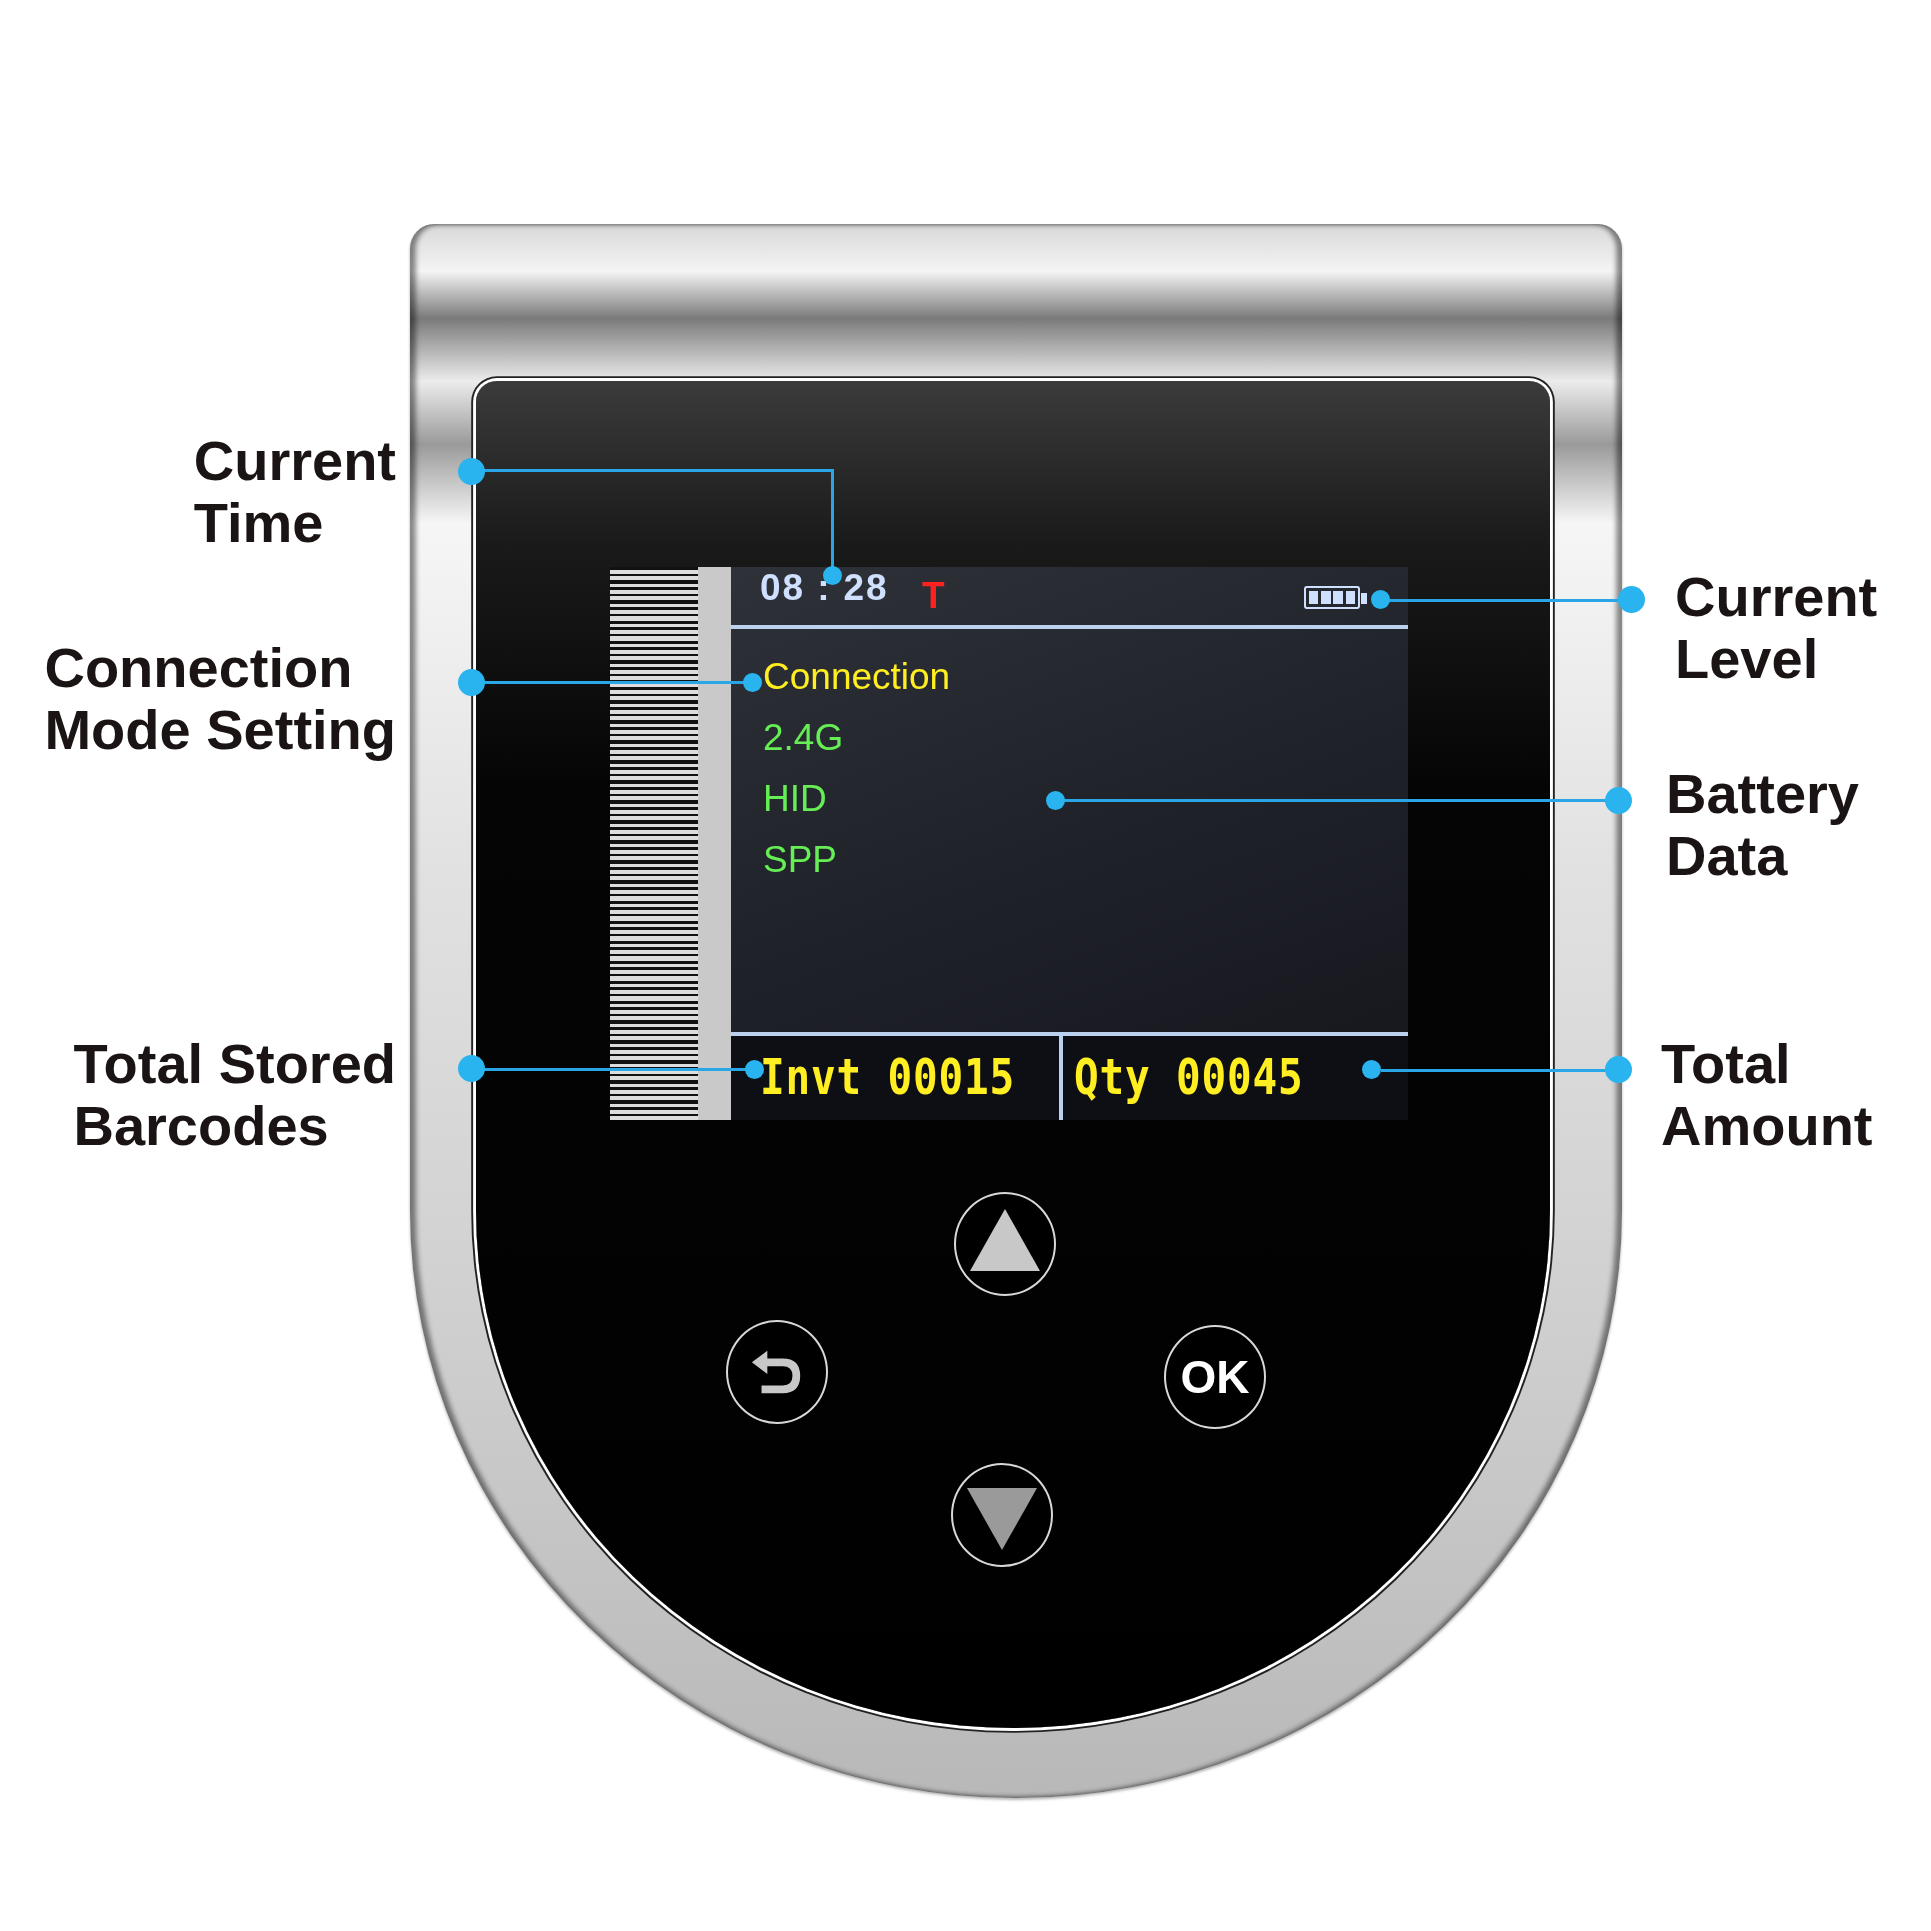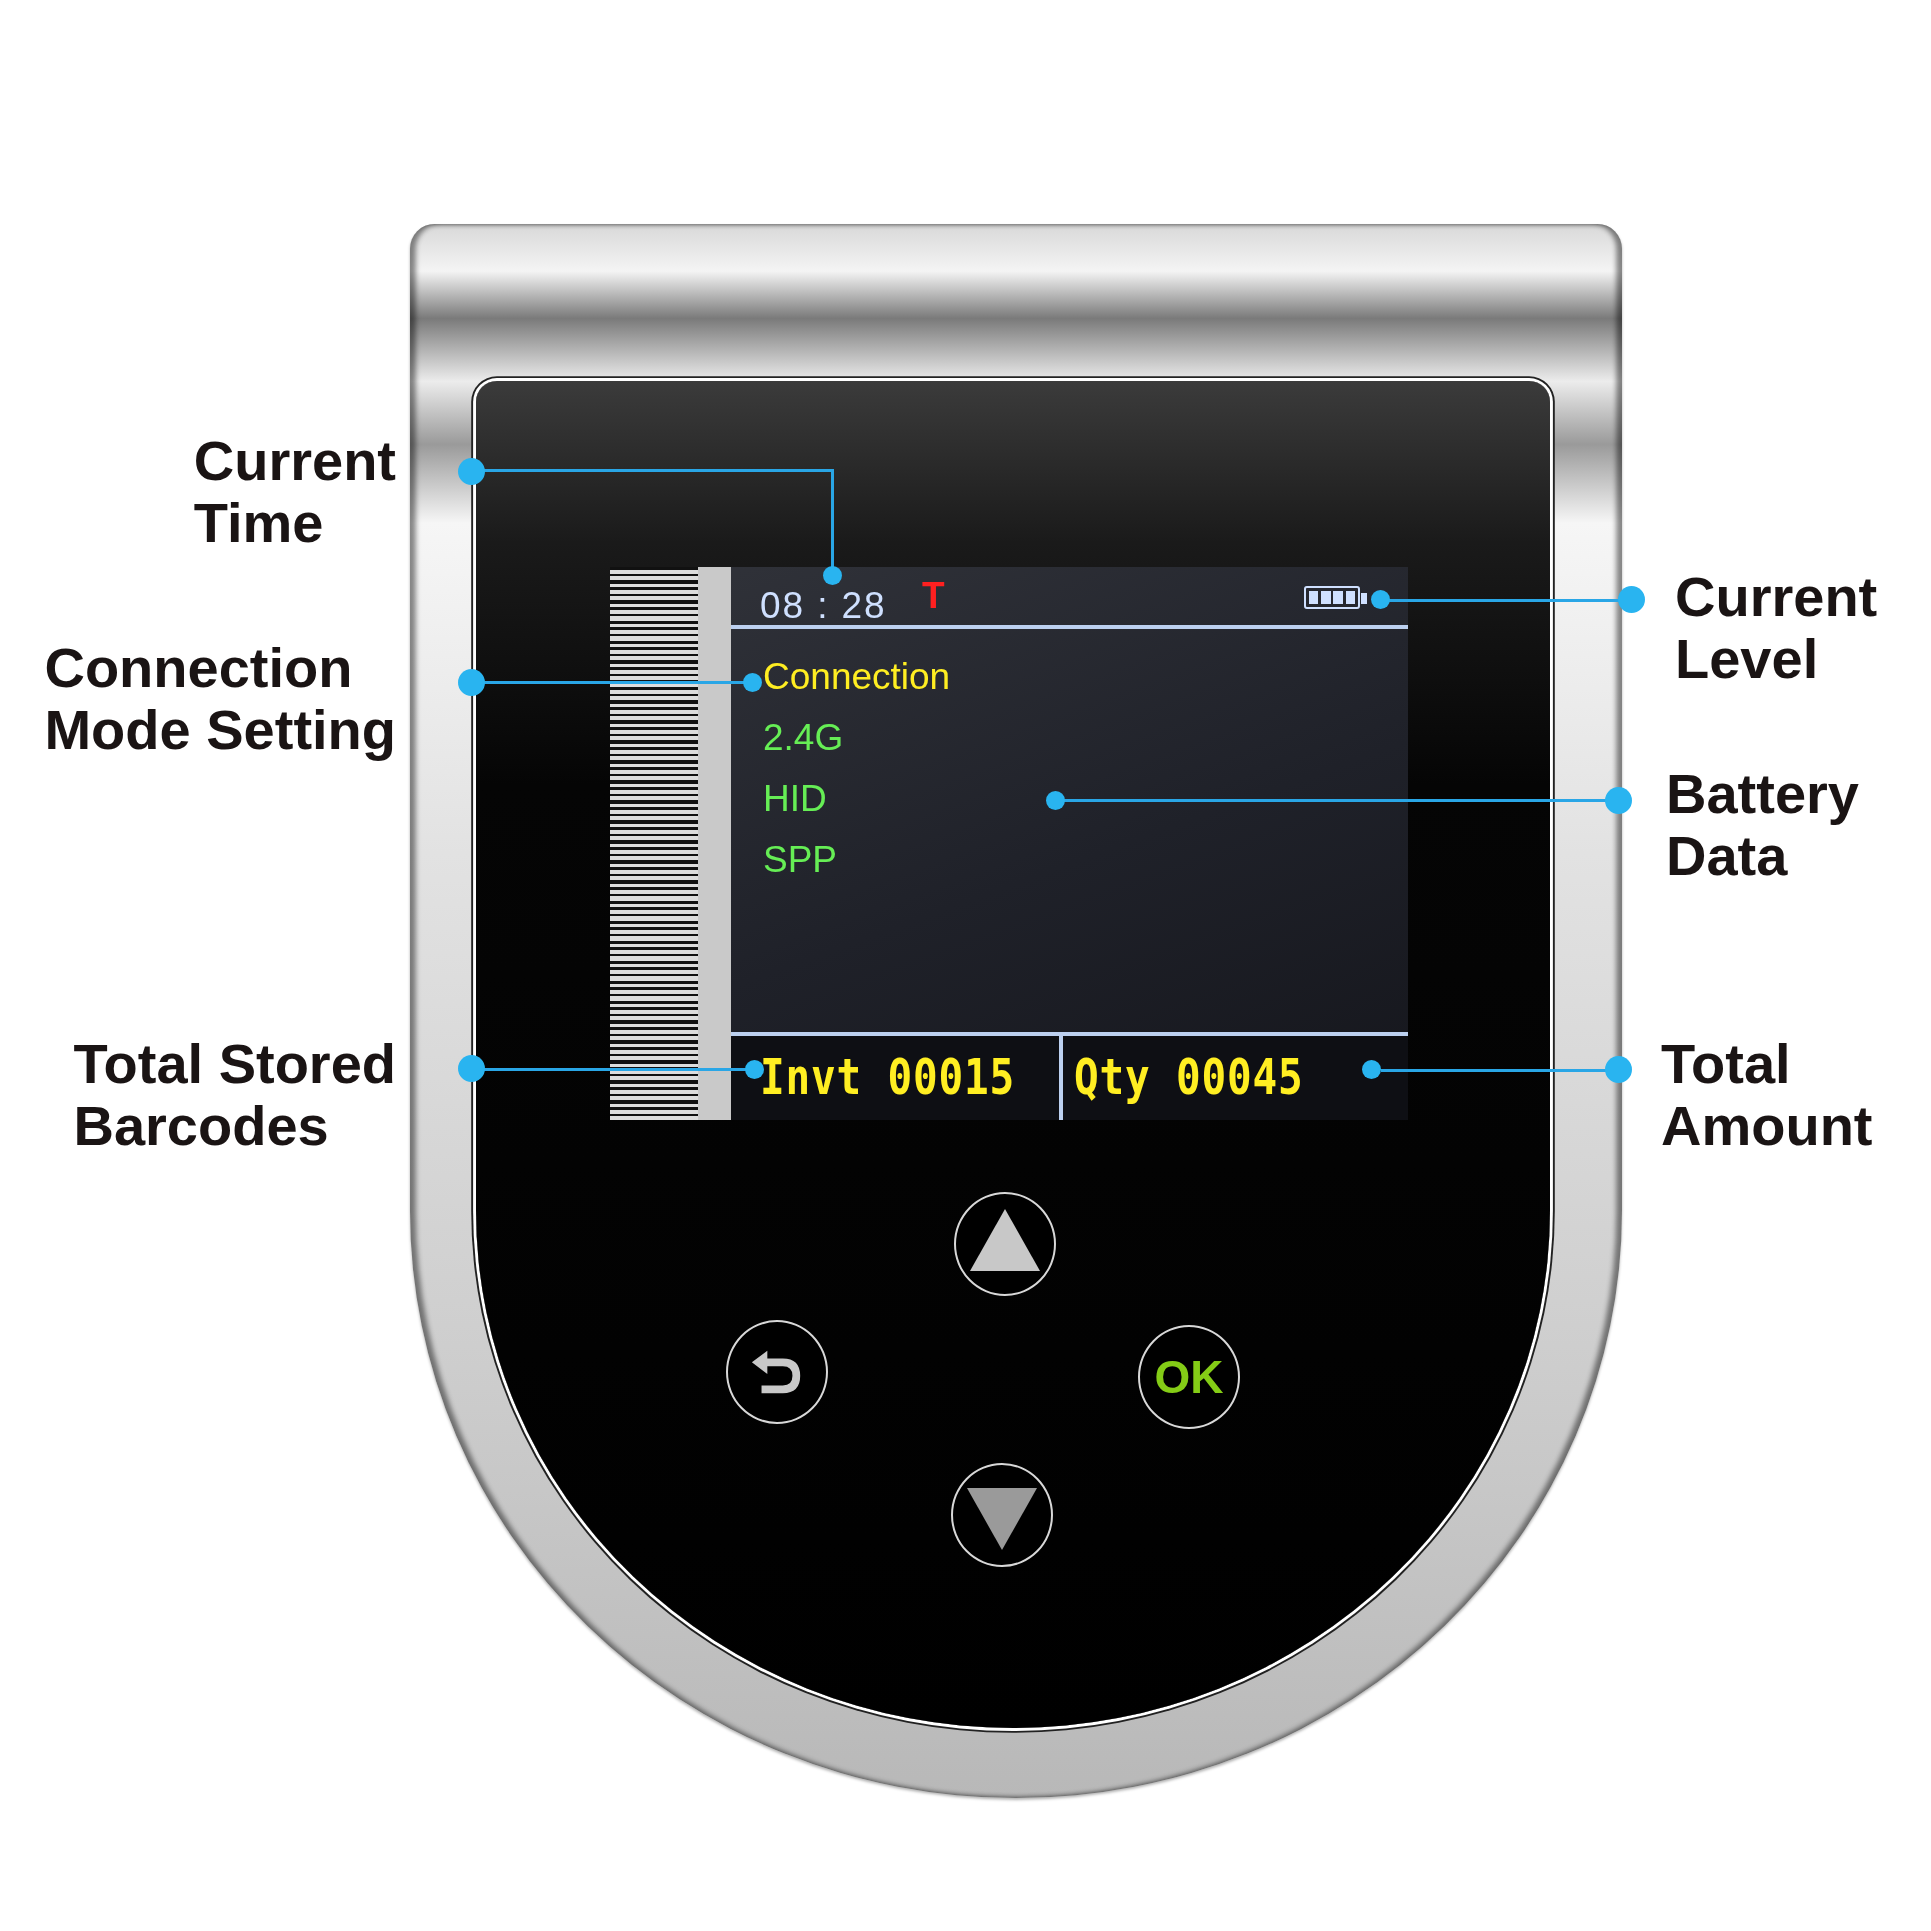--- a/index.html
+++ b/index.html
@@ -20,41 +20,41 @@
     position:absolute; left:610px; top:567px; width:798px; height:553px;
     background: linear-gradient(160deg, #31333a 0%, #1f2129 55%, #15161c 100%);
     overflow:hidden;
   }
   .barcode-strip {
     position:absolute; left:0; top:0; width:88px; height:553px;
     background: repeating-linear-gradient(180deg, #111 0px, #111 2.9px, #ddd 2.9px, #ddd 6.8px, #111 6.8px, #111 8.7px, #ddd 8.7px, #ddd 13.5px, #111 13.5px, #111 17.4px, #ddd 17.4px, #ddd 20px);
   }
   .gray-bar { position:absolute; left:88px; top:0; width:33px; height:553px; background:#c9c9c9; }
   .status-row { position:absolute; left:121px; top:0; width:677px; height:58px; }
-  .time { position:absolute; left:29px; top:18px; font-size:37px; font-weight:normal; color:#cfe0ff; letter-spacing:1.9px; }
+  .time { position:absolute; left:29px; top:0; font-size:37px; font-weight:bold; color:#cfe0ff; letter-spacing:1.9px; }
   .time-flag { position:absolute; left:191px; top:7.7px; font-size:37px; font-weight:bold; color:#ff2020; }
   .battery { position:absolute; right:48px; top:19.3px; width:56px; height:23px; border:2.9px solid #cfe0ff; border-radius:2.9px; box-sizing:border-box; padding:2.9px; display:flex; gap:2.9px; }
   .battery .cell { flex:1; background:#cfe0ff; }
   .battery-tip { position:absolute; right:41px; top:26px; width:5.8px; height:10.6px; background:#cfe0ff; }
   .divider-top { position:absolute; left:121px; top:58px; width:677px; height:3.9px; background:#bcd0f0; }
   .menu { position:absolute; left:153px; top:79px; }
   .menu-item { font-size:37px; line-height:61px; color:#66ee55; height:61px; white-space:nowrap; }
   .menu-item.title { color:#ffee22; }
   .menu-item.indent { padding-left:4.8px; }
   .divider-bottom { position:absolute; left:121px; top:465px; width:677px; height:3.9px; background:#bcd0f0; }
   .divider-vert { position:absolute; left:449px; top:467px; width:3.9px; height:86px; background:#bcd0f0; }
   .footer { position:absolute; left:121px; top:469px; width:677px; height:84px; background:#0e0f14; }
   .counter { position:absolute; top:11.6px; font-family:"DejaVu Sans Mono", monospace; font-size:50px; font-weight:bold; color:#ffee22; transform:scaleX(0.82); transform-origin:left; letter-spacing:1px; white-space:nowrap; }
   .counter.invt { left:29px; }
   .counter.qty { left:343px; }
   .btn { position:absolute; border:2.9px solid #d8d8d8; border-radius:50%; box-sizing:border-box; background:#000; display:flex; align-items:center; justify-content:center; cursor:pointer; }
   .btn-up { left:954px; top:1192px; width:102px; height:104px; }
   .btn-down { left:951px; top:1463px; width:102px; height:104px; }
   .btn-back { left:726px; top:1320px; width:102px; height:104px; }
-  .btn-ok { left:1138px; top:1325px; width:102px; height:104px; color:#84cc16; font-size:46px; font-weight:bold; }
+  .btn-ok { left:1164px; top:1325px; width:102px; height:104px; color:#ffffff; font-size:46px; font-weight:bold; }
   .tri-up { width:0; height:0; border-left:35px solid transparent; border-right:35px solid transparent; border-bottom:62px solid #c8c8c8; margin-top:-7.7px; }
   .tri-down { width:0; height:0; border-left:35px solid transparent; border-right:35px solid transparent; border-top:62px solid #9a9a9a; margin-top:7.7px; }
   .label { position:absolute; color:#1a1414; font-size:56px; font-weight:bold; line-height:62px; white-space:nowrap; }
   .label.left { text-align:left; }
   .label .l2 { display:block; }
   .dot { position:absolute; width:27px; height:27px; border-radius:50%; background:#29b4f0; }
   .dot.sm { width:19.3px; height:19.3px; }
   .line { position:absolute; background:#29a6e6; }
 </style>
 </head>

